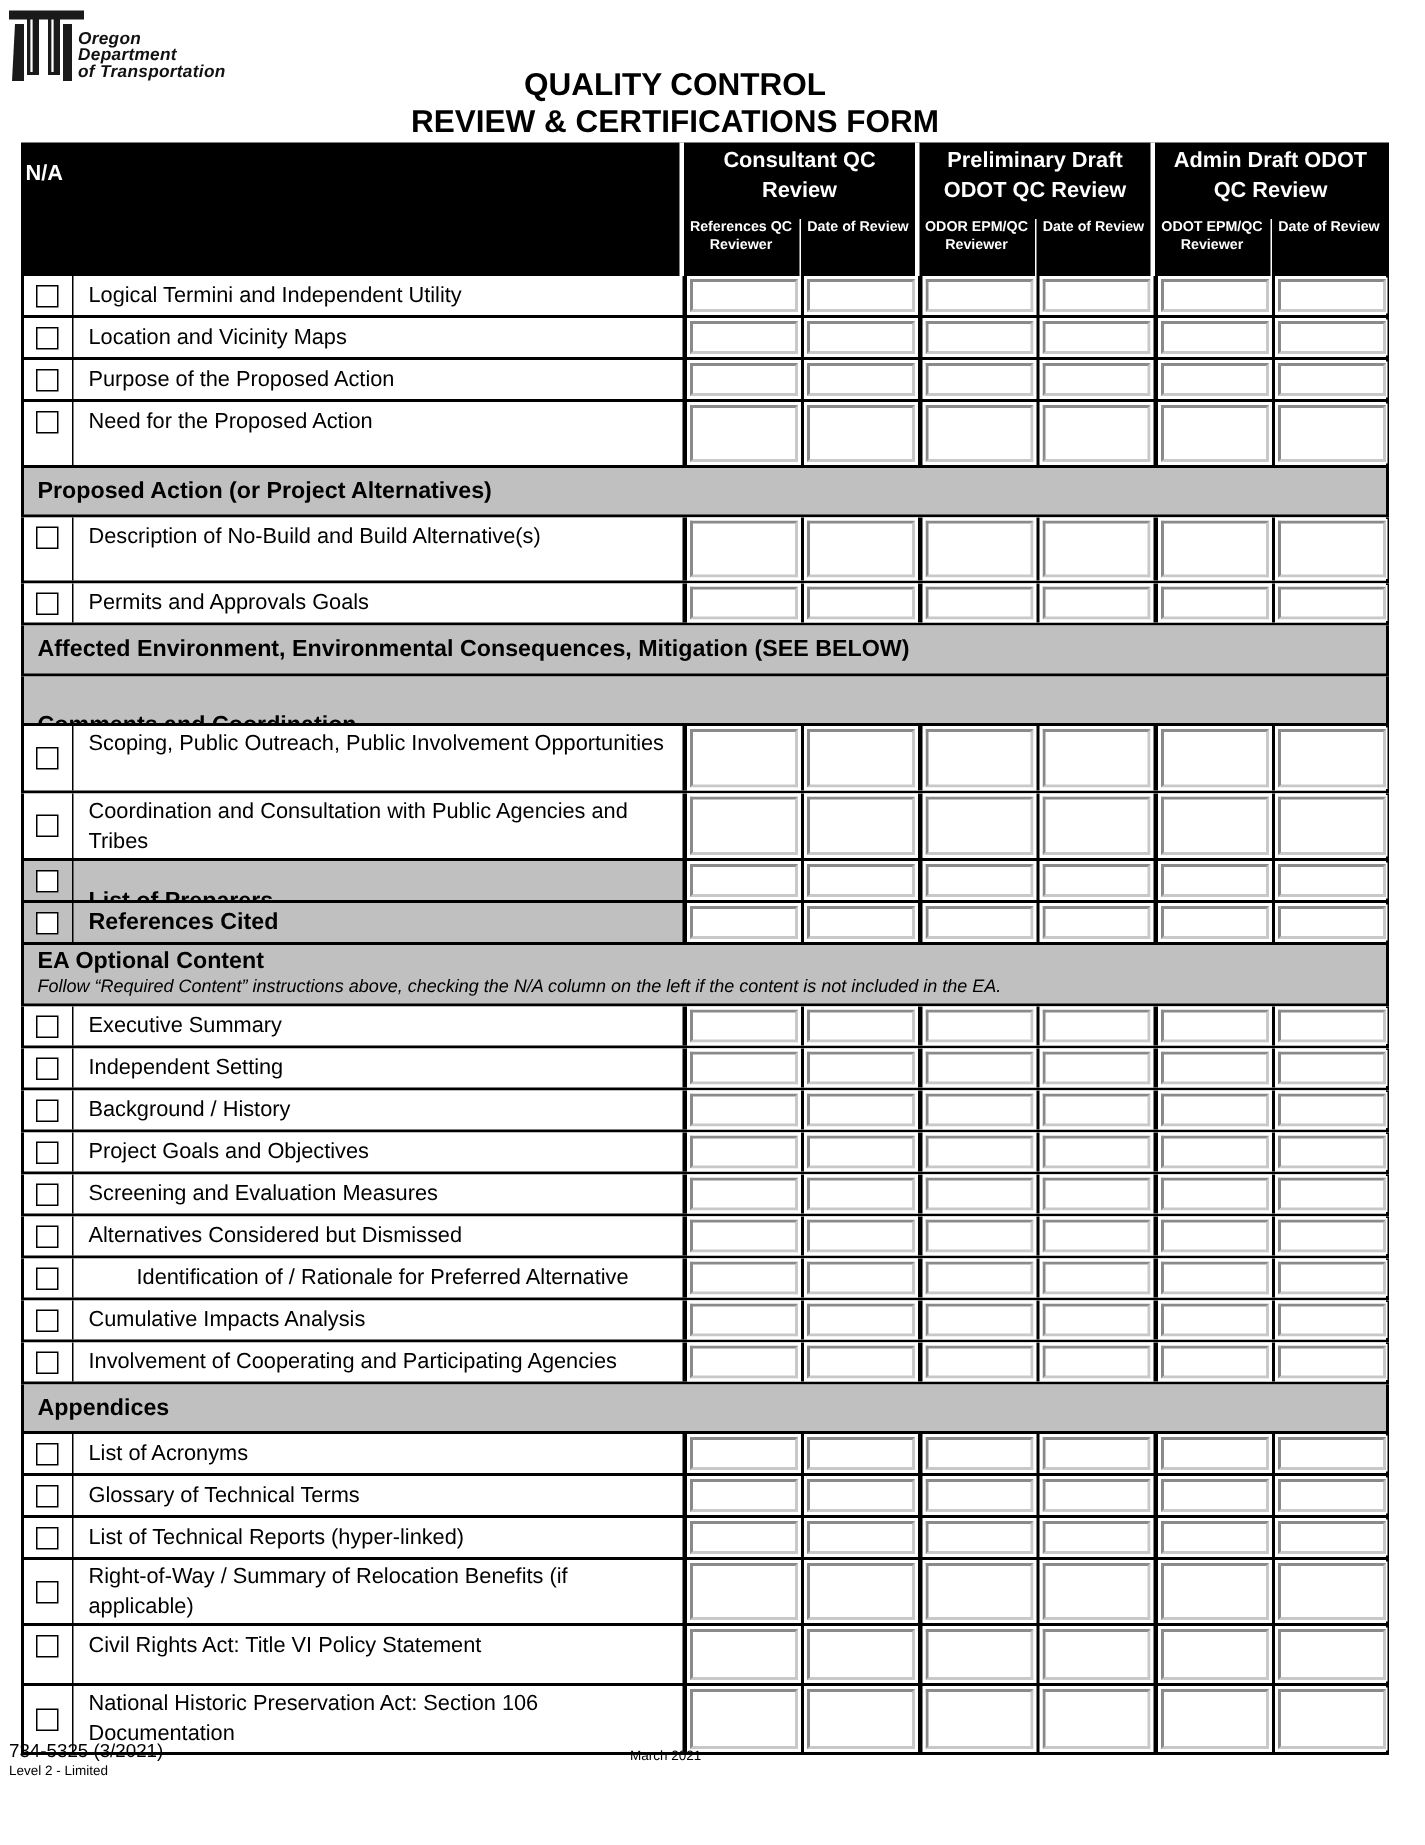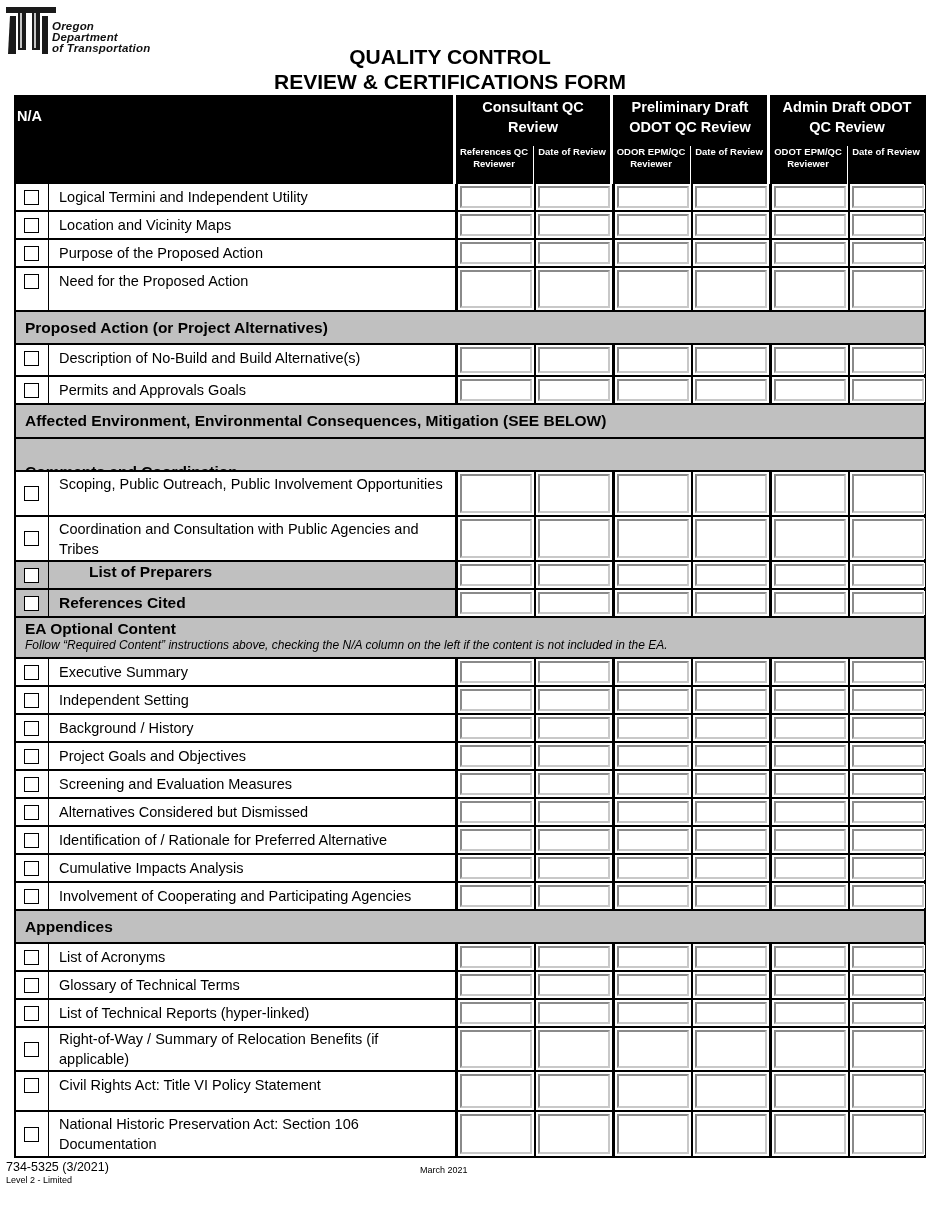--- a/index.html
+++ b/index.html
@@ -169,21 +169,21 @@
           <div class="fld" style="left: 80px;"></div>
           <div class="fld" style="left: 159px;"></div>
           <div class="fld" style="left: 237px;"></div>
           <div class="fld" style="left: 316px;"></div>
           <div class="fld" style="left: 394px;"></div>
         </div>
       </div>
       <div class="section" style="height: 33px;">
         <div class="stitle" style="top: 6px;">Proposed Action (or Project Alternatives)</div>
       </div>
-      <div class="row item" style="height: 32px; padding-left: 48px;">
+      <div class="row item" style="height: 44px; padding-left: 48px;">
         <div class="cb-cell">
           <div class="cb" style="top: 6px;"></div>
         </div>
         <div class="label" style="top: 3px;">Description of No-Build and Build Alternative(s)</div>
         <div class="divider"></div>
         <div class="cells">
           <div class="vsep" style="left: 76px;"></div>
           <div class="vsep thick" style="left: 154px;"></div>
           <div class="vsep" style="left: 233px;"></div>
           <div class="vsep thick" style="left: 311px;"></div>
@@ -259,21 +259,21 @@
           <div class="fld" style="left: 159px;"></div>
           <div class="fld" style="left: 237px;"></div>
           <div class="fld" style="left: 316px;"></div>
           <div class="fld" style="left: 394px;"></div>
         </div>
       </div>
       <div class="row shaded" style="height: 28px;">
         <div class="cb-cell">
           <div class="cb" style="top: 6px;"></div>
         </div>
-        <div class="label" style="top: 0; margin-left: 30px;">List of Preparers</div>
+        <div class="label" style="top: 17px;">List of Preparers</div>
         <div class="divider"></div>
         <div class="cells">
           <div class="vsep" style="left: 76px;"></div>
           <div class="vsep thick" style="left: 154px;"></div>
           <div class="vsep" style="left: 233px;"></div>
           <div class="vsep thick" style="left: 311px;"></div>
           <div class="vsep" style="left: 390px;"></div>
           <div class="fld" style="left: 2px;"></div>
           <div class="fld" style="left: 80px;"></div>
           <div class="fld" style="left: 159px;"></div>
@@ -423,21 +423,21 @@
           <div class="fld" style="left: 159px;"></div>
           <div class="fld" style="left: 237px;"></div>
           <div class="fld" style="left: 316px;"></div>
           <div class="fld" style="left: 394px;"></div>
         </div>
       </div>
       <div class="row item" style="height: 28px;">
         <div class="cb-cell">
           <div class="cb" style="top: 6px;"></div>
         </div>
-        <div class="label" style="top: 3px;">Identification of / Rationale for Preferred Alternative</div>
+        <div class="label" style="top: 3px; margin-left: 32px;">Identification of / Rationale for Preferred Alternative</div>
         <div class="divider"></div>
         <div class="cells">
           <div class="vsep" style="left: 76px;"></div>
           <div class="vsep thick" style="left: 154px;"></div>
           <div class="vsep" style="left: 233px;"></div>
           <div class="vsep thick" style="left: 311px;"></div>
           <div class="vsep" style="left: 390px;"></div>
           <div class="fld" style="left: 2px;"></div>
           <div class="fld" style="left: 80px;"></div>
           <div class="fld" style="left: 159px;"></div>

